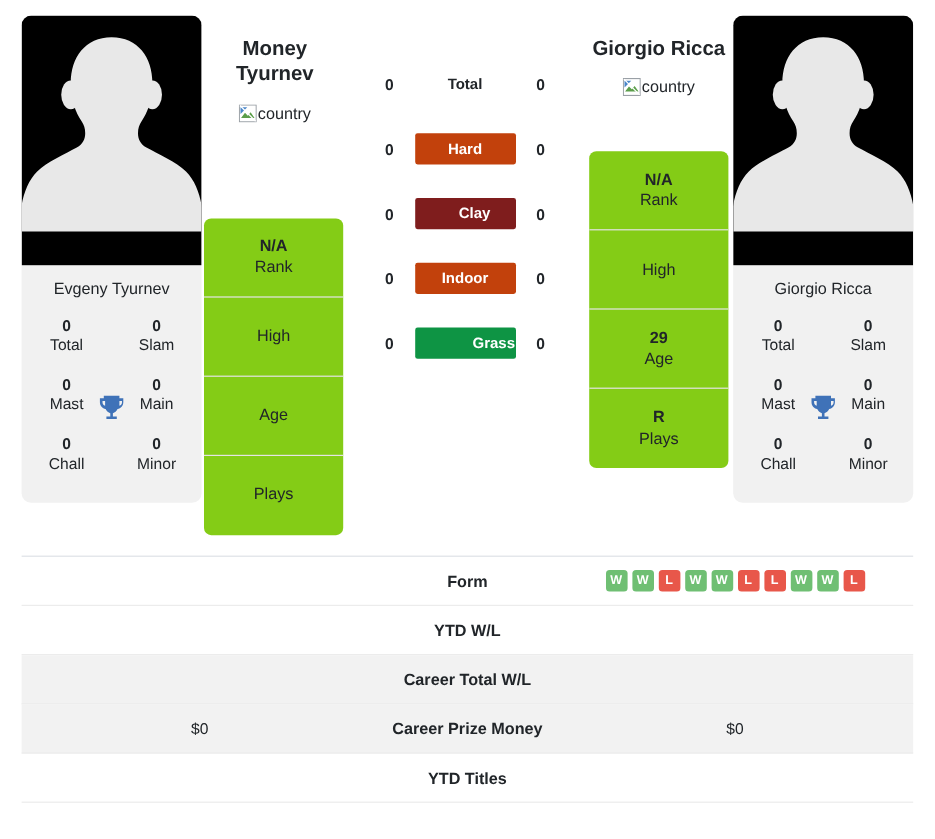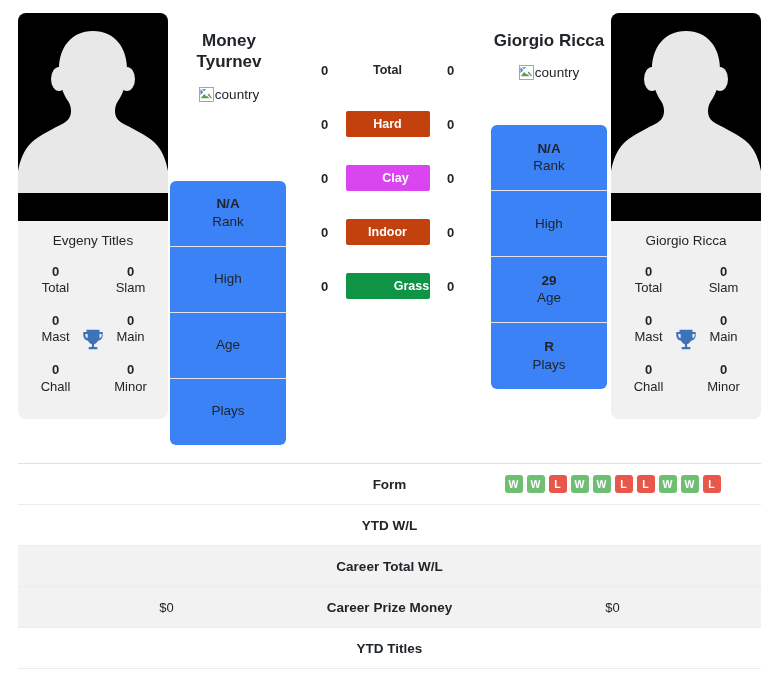--- a/index.html
+++ b/index.html
@@ -55,21 +55,21 @@
   .trophy {
     position: absolute;
     left: 50%; top: 50%;
     transform: translate(-50%, -48%);
     width: 26px; height: 26px;
   }
 
   
   .info-card {
     width: 116px;
-    background: #3b82f6;
+    background: #84cc16;
     border-radius: 6px;
     overflow: hidden;
     flex: 0 0 auto;
   }
   .info-card.left  { margin-left: 30px; margin-top: 183px; }
   .info-row {
     height: 66px;
     display: flex; flex-direction: column;
     align-items: center; justify-content: center;
     border-bottom: 1px solid #e4e4e4;
@@ -153,21 +153,21 @@
   <div class="compare">
 
     <div class="photo-card left">
       <div class="photo-wrap">
         <svg class="silhouette" viewBox="0 0 150 208" preserveAspectRatio="xMidYMax meet">
           <path fill="#e8e8e8" d="M75 18c-22 0-34 17-34 38 0 14 4 25 9 32 2 3 3 6 3 10 0 5-2 9-7 12-9 5-25 12-33 20-7 7-11 17-13 28-1 7-2 15-2 22h154c0-7-1-15-2-22-2-11-6-21-13-28-8-8-24-15-33-20-5-3-7-7-7-12 0-4 1-7 3-10 5-7 9-18 9-32 0-21-12-38-34-38z"></path>
           <ellipse cx="41" cy="66" rx="8" ry="12" fill="#e8e8e8"></ellipse>
           <ellipse cx="109" cy="66" rx="8" ry="12" fill="#e8e8e8"></ellipse>
         </svg>
       </div>
-      <div class="photo-name">Evgeny Titles</div>
+      <div class="photo-name">Evgeny Tyurnev</div>
       <div class="stat-grid">
         <div class="stat-cell">
           <div class="stat-val">0</div>
           <div class="stat-lbl">Total</div>
         </div>
         <div class="stat-cell">
           <div class="stat-val">0</div>
           <div class="stat-lbl">Slam</div>
         </div>
         <div class="stat-cell">
@@ -232,21 +232,21 @@
         <div class="surf-badge plain">Total</div>
         <div class="surf-num">0</div>
       </div>
       <div class="surf-row">
         <div class="surf-num">0</div>
         <div class="surf-badge" id="badge-hard" style="background: #c2410c;">Hard</div>
         <div class="surf-num">0</div>
       </div>
       <div class="surf-row">
         <div class="surf-num">0</div>
-        <div class="surf-badge" id="badge-clay" style="background: #d946ef; padding-left: 16px;">Clay</div>
+        <div class="surf-badge" id="badge-clay" style="background: #7f1d1d; padding-left: 16px;">Clay</div>
         <div class="surf-num">0</div>
       </div>
       <div class="surf-row">
         <div class="surf-num">0</div>
         <div class="surf-badge" id="badge-indoor" style="background: #c2410c;">Indoor</div>
         <div class="surf-num">0</div>
       </div>
       <div class="surf-row">
         <div class="surf-num">0</div>
         <div class="surf-badge" id="badge-grass" style="background: rgb(14, 148, 68); padding-left: 48px;">Grass</div>

